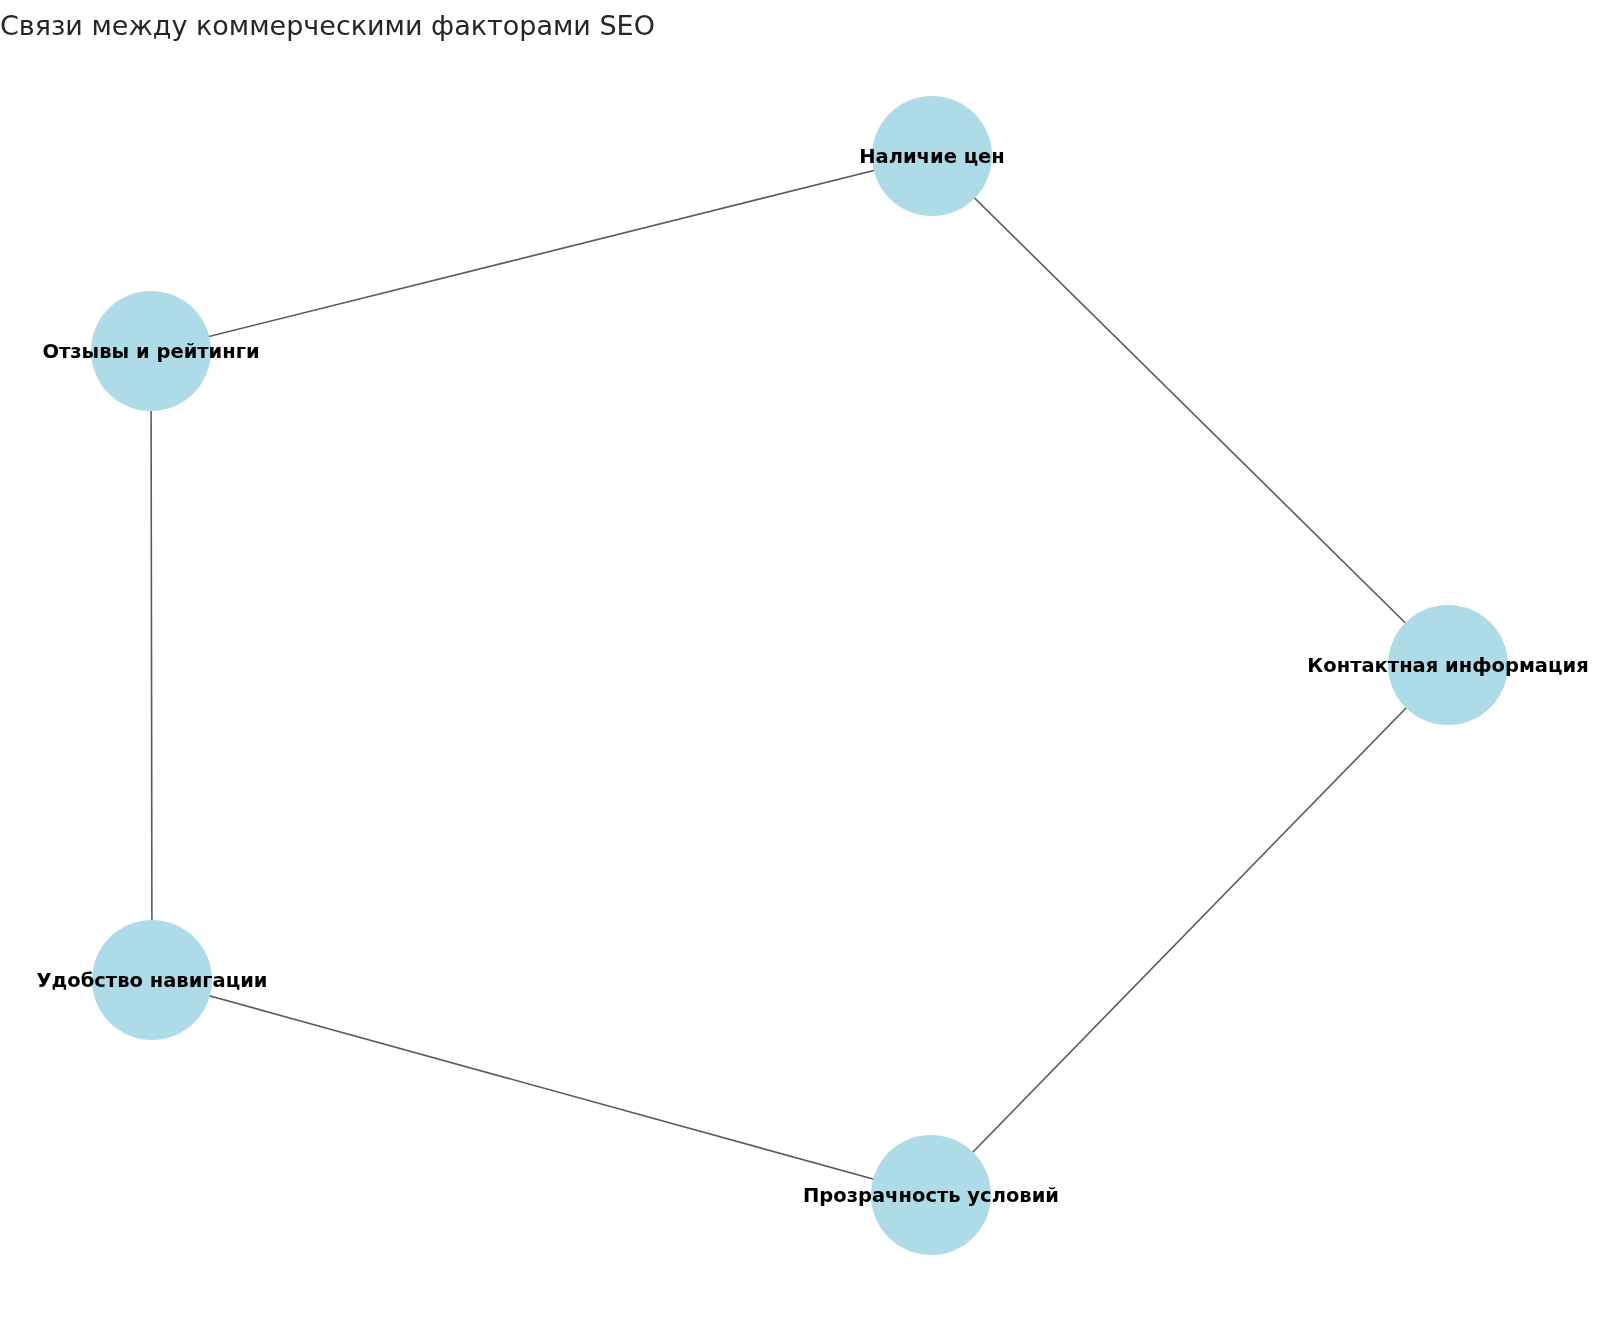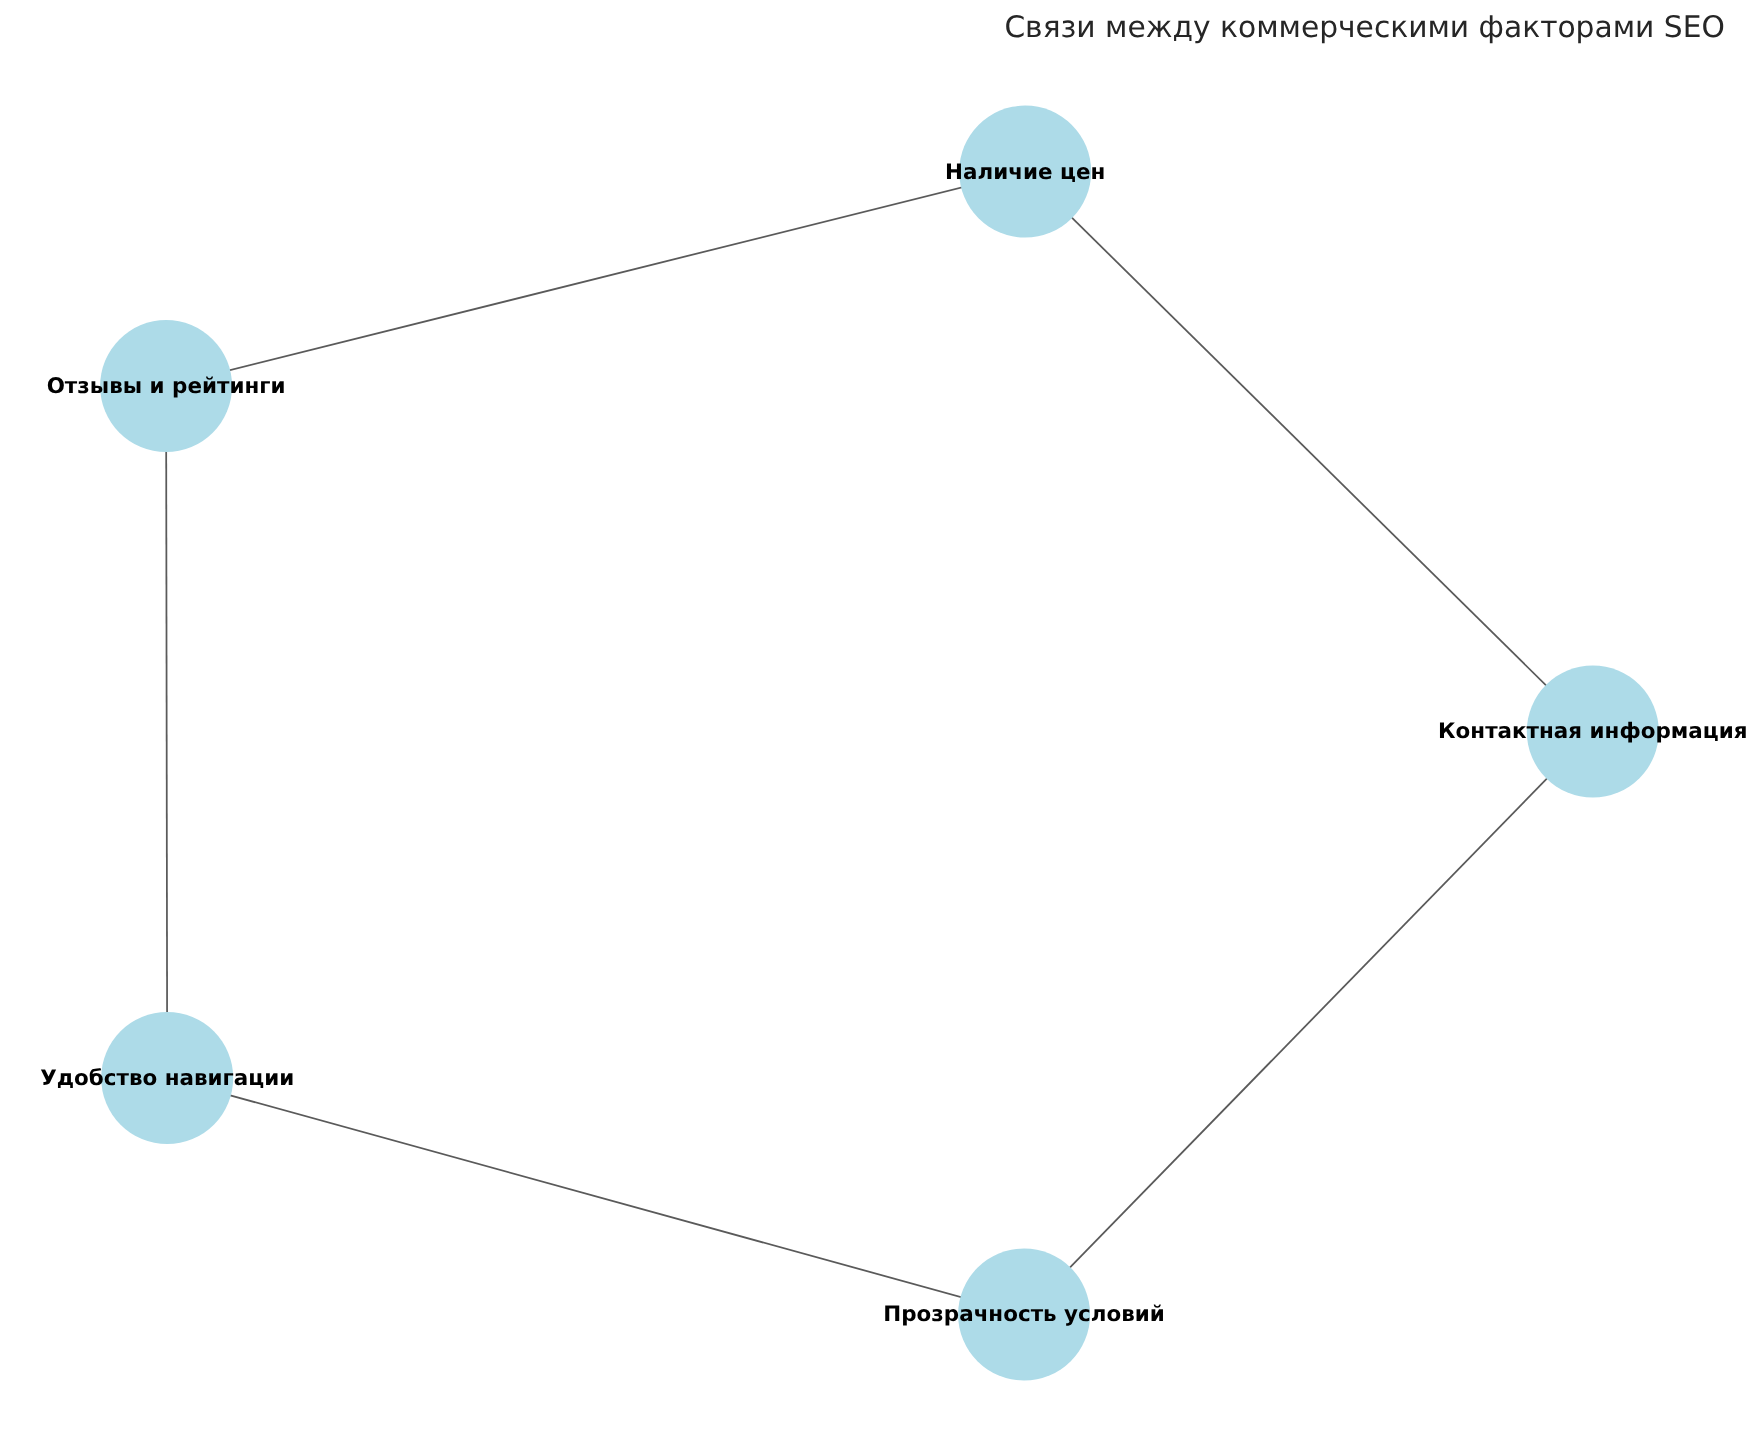--- a/index.html
+++ b/index.html
@@ -17,21 +17,21 @@
     position: relative;
     width: 1600px;
     height: 1323px;
     background: #ffffff;
   }
   #chart-title {
     position: absolute;
     left: 0;
     top: 10px;
     width: 1568px;
-    text-align: right;
+    text-align: left;
     font-family: "DejaVu Sans", sans-serif;
     font-size: 27px;
     font-weight: 400;
     color: #262626;
     letter-spacing: 0px;
     white-space: nowrap;
   }
   #graph-svg {
     position: absolute;
     left: 0;

